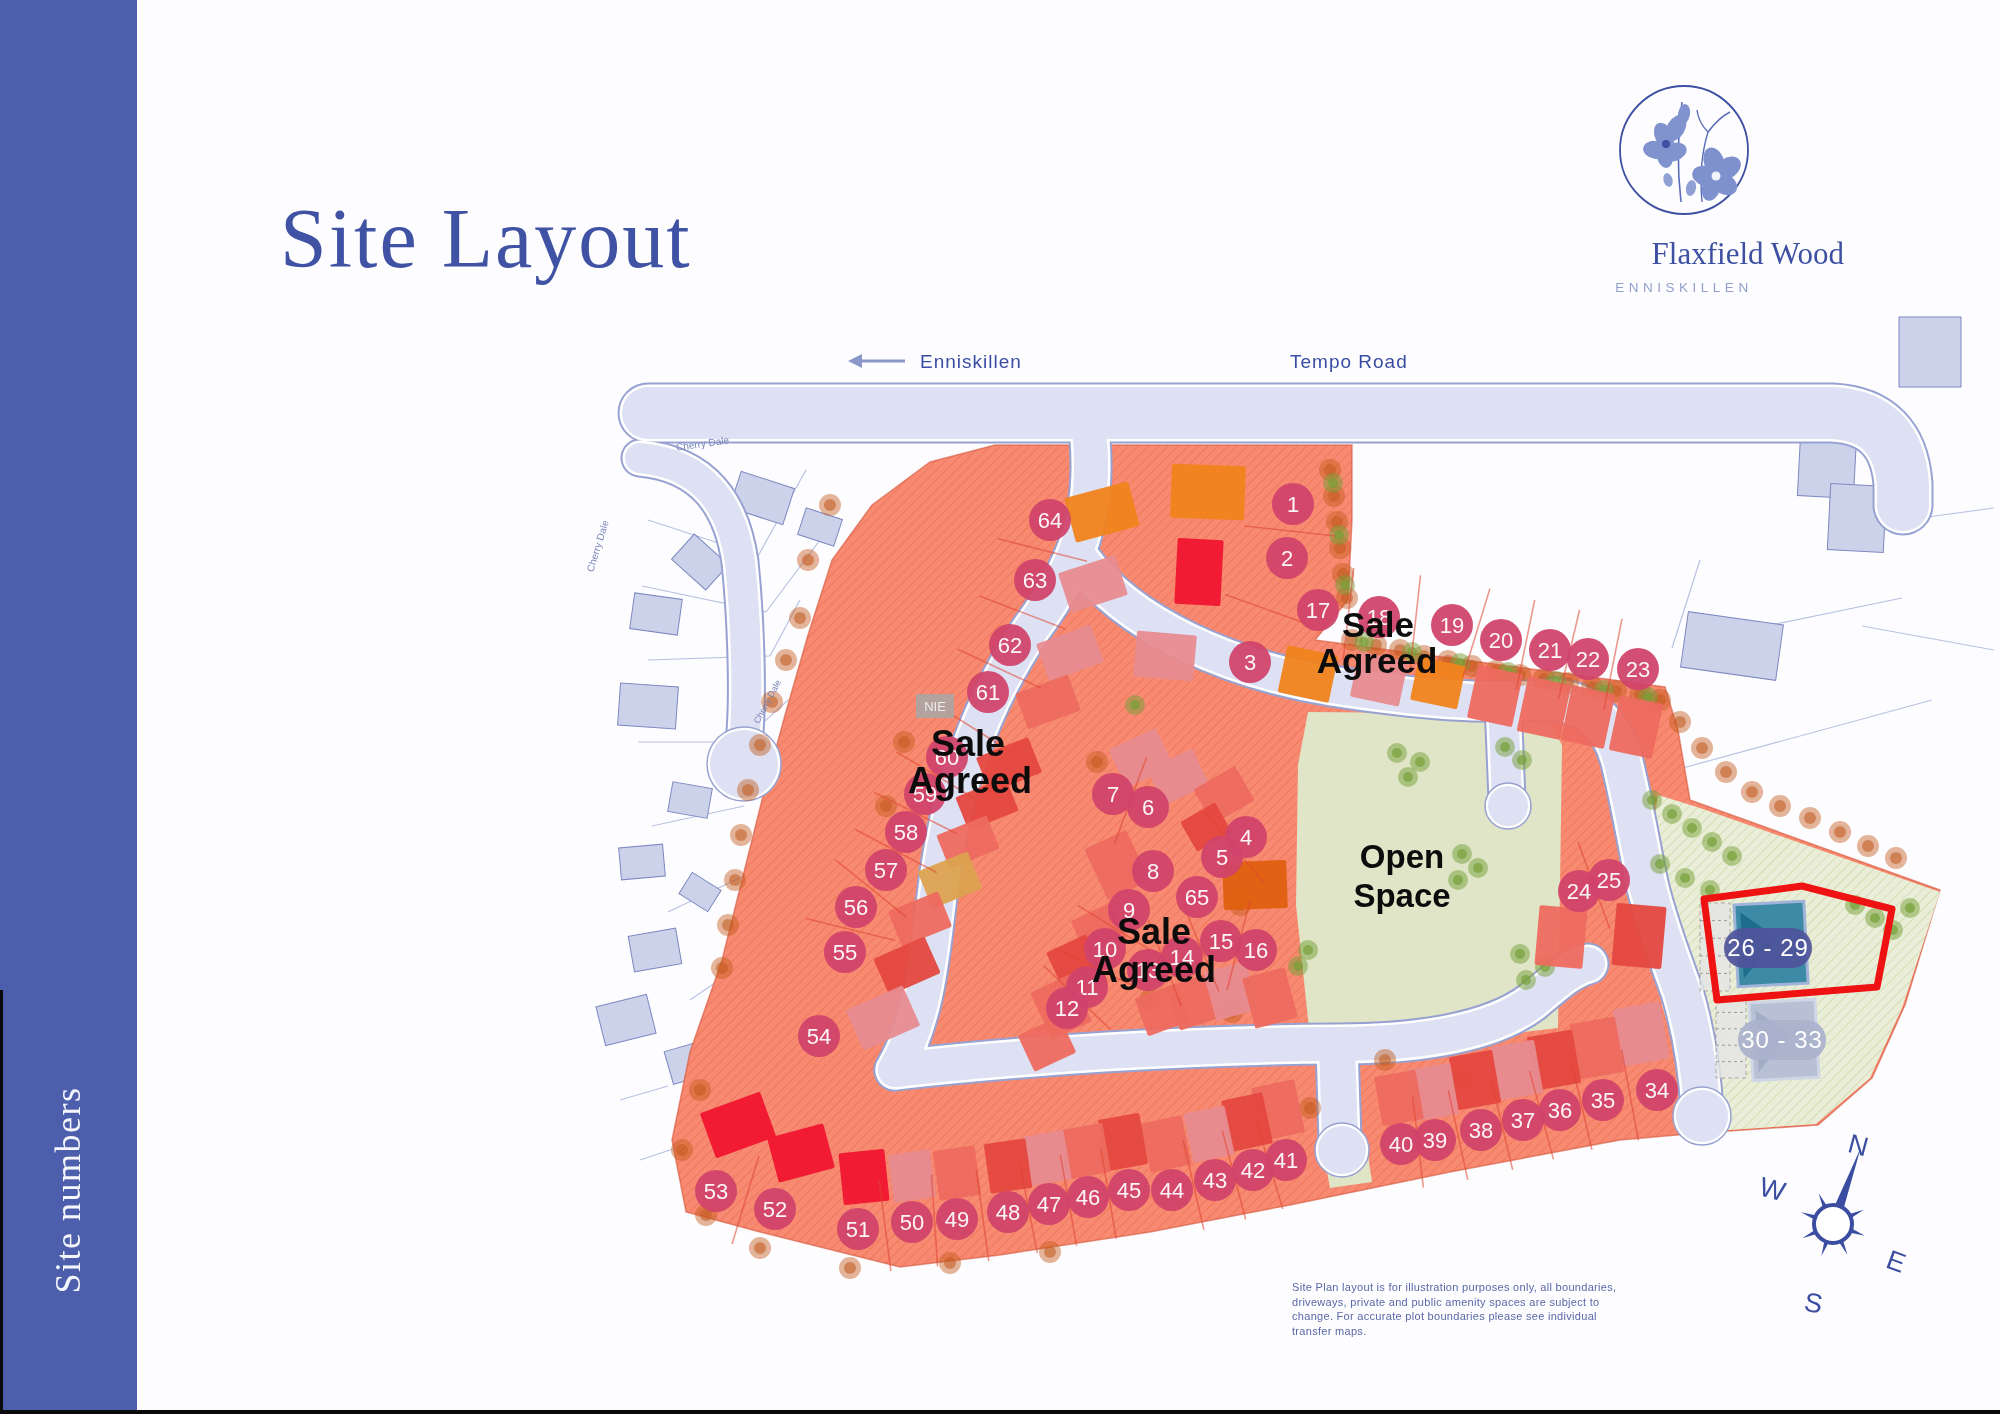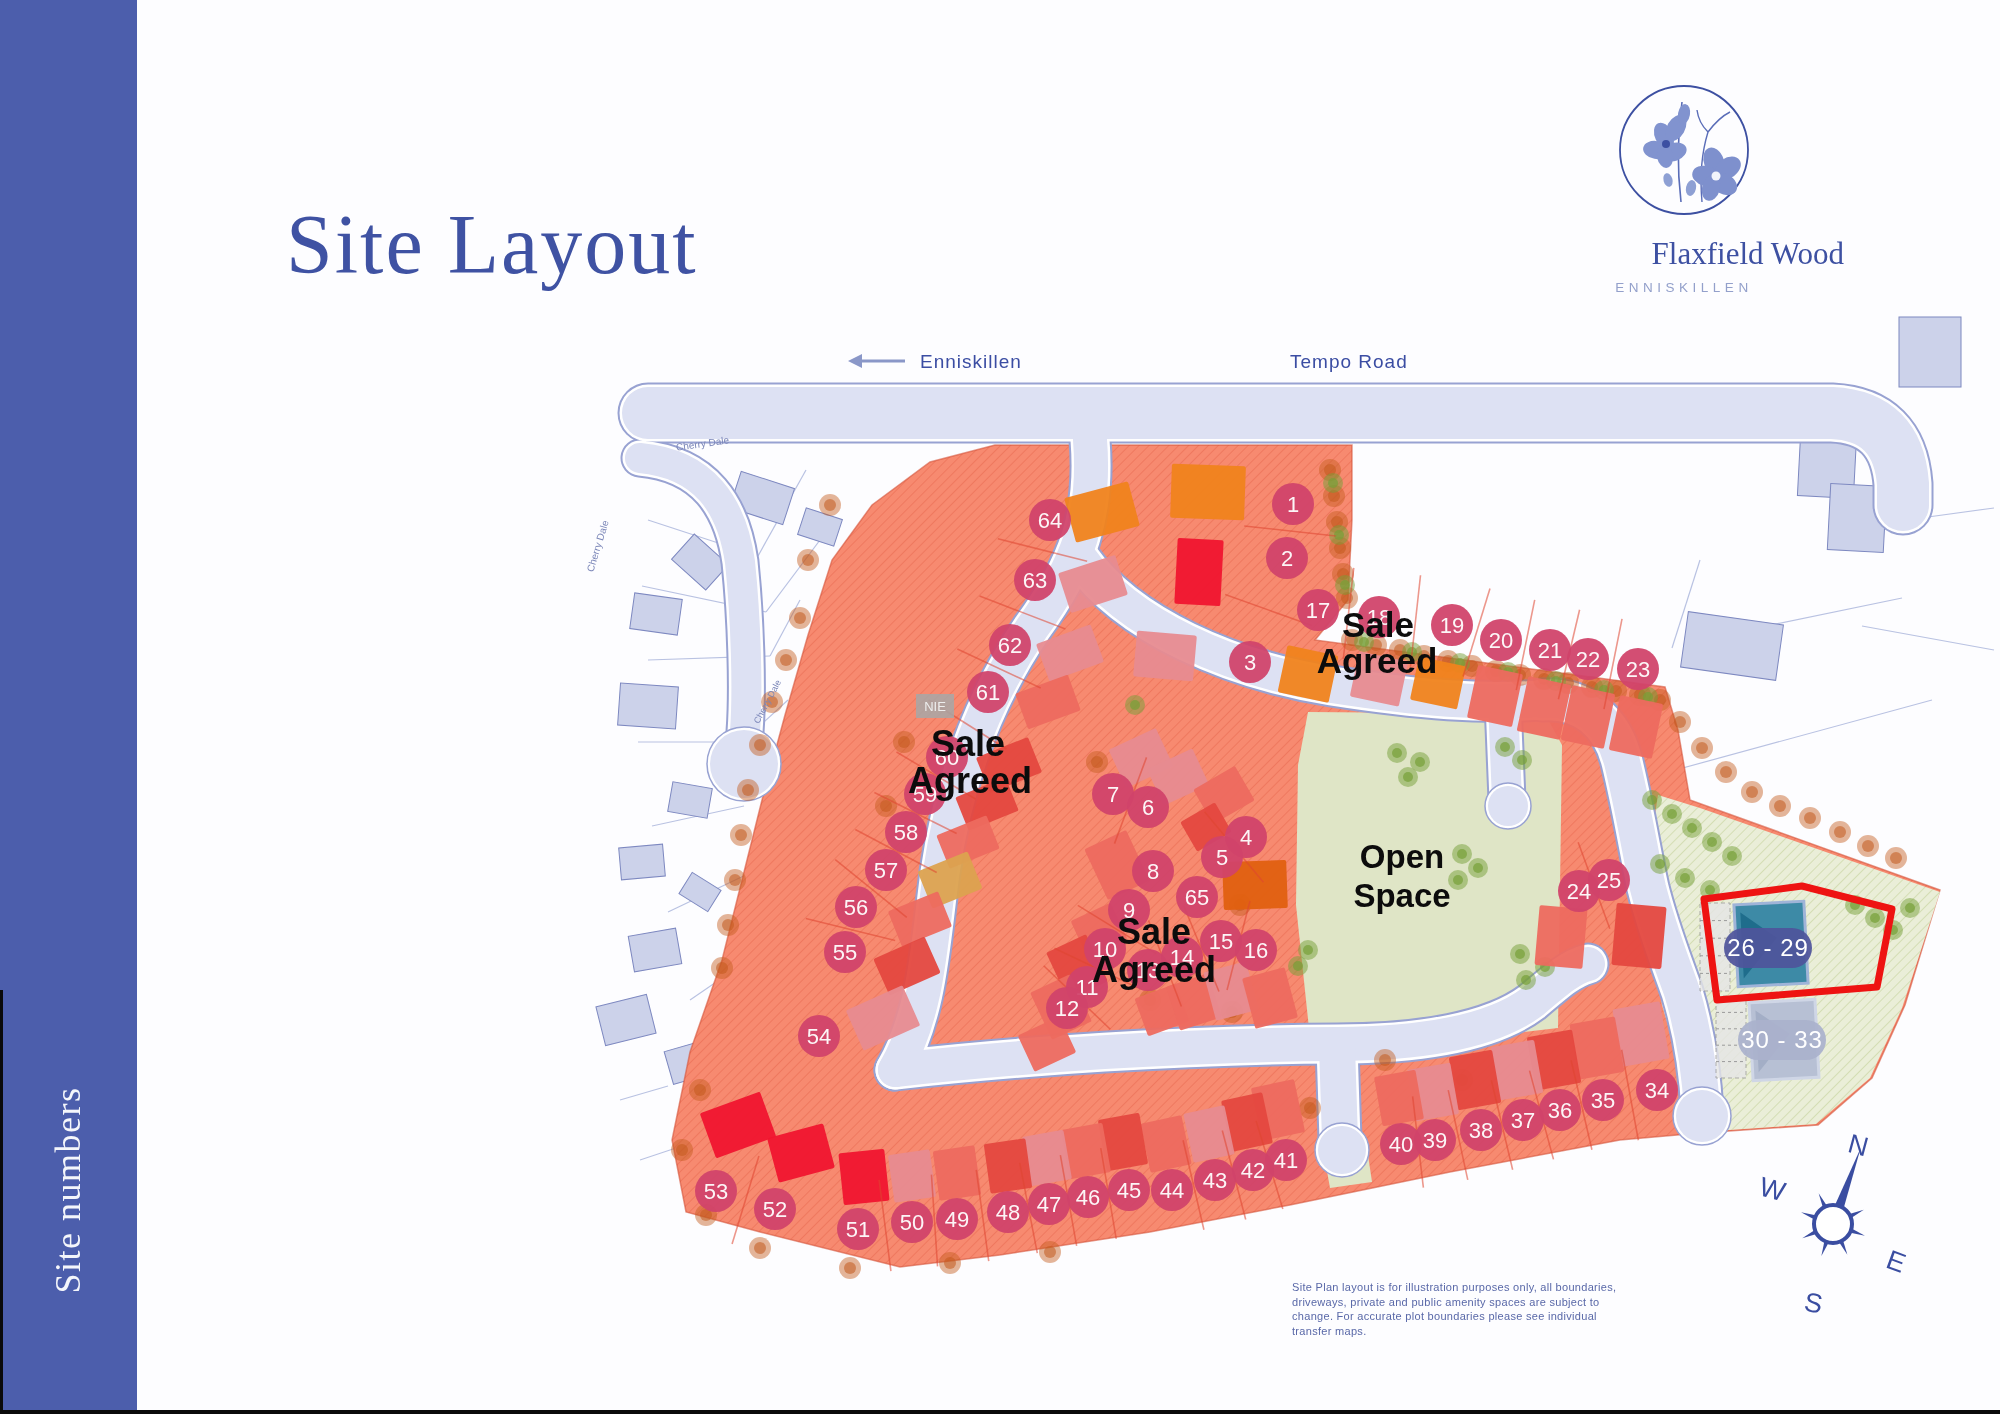--- a/index.html
+++ b/index.html
@@ -3,21 +3,21 @@
 <meta charset="utf-8">
 <style>
   html,body{margin:0;padding:0;background:#ffffff;}
   .page{position:relative;width:2000px;height:1414px;overflow:hidden;background:#fdfdff;
         font-family:"Liberation Sans",sans-serif;}
   .sidebar{position:absolute;left:0;top:0;width:137px;height:1414px;background:#4c5eac;}
   .sidebar-label{position:absolute;left:68px;top:1190px;transform:translate(-50%,-50%) rotate(-90deg);
         white-space:nowrap;color:#f4f6fb;font-family:"Liberation Serif",serif;font-size:36px;letter-spacing:1.5px;}
   .edge-bottom{position:absolute;left:0;bottom:0;width:2000px;height:4px;background:#0a0a0a;}
   .edge-left{position:absolute;left:0;top:990px;width:3px;height:424px;background:#0a0a0a;}
-  .page-title{position:absolute;left:276px;top:186px;margin:10px;font-family:"Liberation Serif",serif;
+  .page-title{position:absolute;left:276px;top:186px;margin:4px;font-family:"Liberation Serif",serif;
         font-weight:500;font-size:84px;color:#3f52a3;letter-spacing:2px;text-align:right;}
   .legend{position:absolute;left:272px;top:378px;width:330px;}
   .legend-title{font-family:"Liberation Serif",serif;font-size:30px;color:#33439c;
         padding-bottom:10px;border-bottom:2px solid #3b4fa5;display:inline-block;padding-right:38px;}
   .legend-items{margin-top:40px;}
   .legend-item{position:relative;padding-left:40px;margin-bottom:26px;}
   .legend-dot{position:absolute;left:0;top:4px;width:19px;height:19px;border-radius:50%;}
   .legend-label{font-family:"Liberation Serif",serif;font-size:24px;color:#2f3f96;line-height:1.1;}
   .legend-sub{font-size:18.5px;color:#8e9bc8;margin-top:5px;letter-spacing:0.5px;}
   .logo{position:absolute;left:1684px;top:84px;width:0;height:0;}

